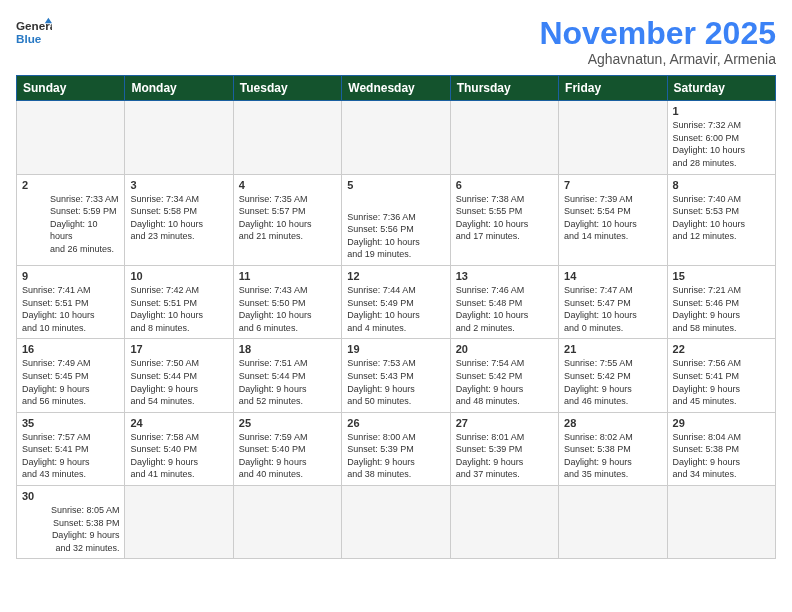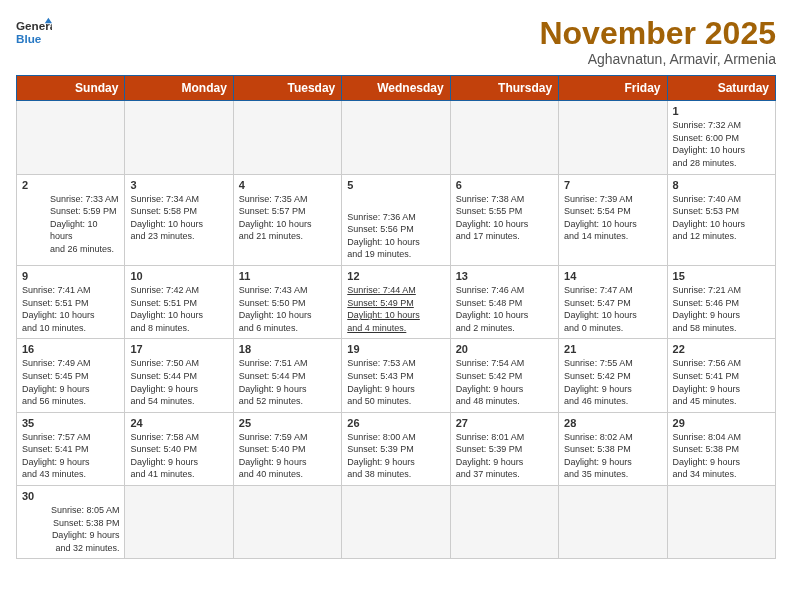--- a/index.html
+++ b/index.html
@@ -24,39 +24,39 @@
     .logo-icon {
       width: 36px;
       height: 36px;
     }
     .title-block {
       text-align: right;
     }
     .month-year {
       font-size: 32px;
       font-weight: bold;
-      color: #a16207;
+      color: #3b82f6;
       line-height: 1.1;
     }
     .location {
       font-size: 14px;
       color: #555;
     }
     .calendar {
       width: 100%;
       border-collapse: collapse;
       border: 1px solid #ccc;
     }
     .calendar th {
-      background-color: #c2410c;
+      background-color: #14532d;
       color: #fff;
       font-size: 12px;
       font-weight: bold;
       padding: 5px 6px;
-      text-align: right;
+      text-align: left;
       border: 1px solid #1a5fa0;
     }
     .calendar td {
       vertical-align: top;
       border: 1px solid #ccc;
       padding: 4px 5px;
       font-size: 9.5px;
       color: #333;
       width: calc(100% / 7);
       min-height: 70px;
@@ -190,21 +190,21 @@
         </td>
         <td>
           <span class="day-number">11</span>
           <div class="day-info" style="white-space: pre-line;">Sunrise: 7:43 AM
 Sunset: 5:50 PM
 Daylight: 10 hours
 and 6 minutes.</div>
         </td>
         <td>
           <span class="day-number">12</span>
-          <div class="day-info" style="white-space: pre-line; text-decoration: underline;">Sunrise: 7:44 AM
+          <div class="day-info" style="white-space: pre-line;">Sunrise: 7:44 AM
 Sunset: 5:49 PM
 Daylight: 10 hours
 and 4 minutes.</div>
         </td>
         <td>
           <span class="day-number">13</span>
           <div class="day-info" style="white-space: pre-line;">Sunrise: 7:46 AM
 Sunset: 5:48 PM
 Daylight: 10 hours
 and 2 minutes.</div>

